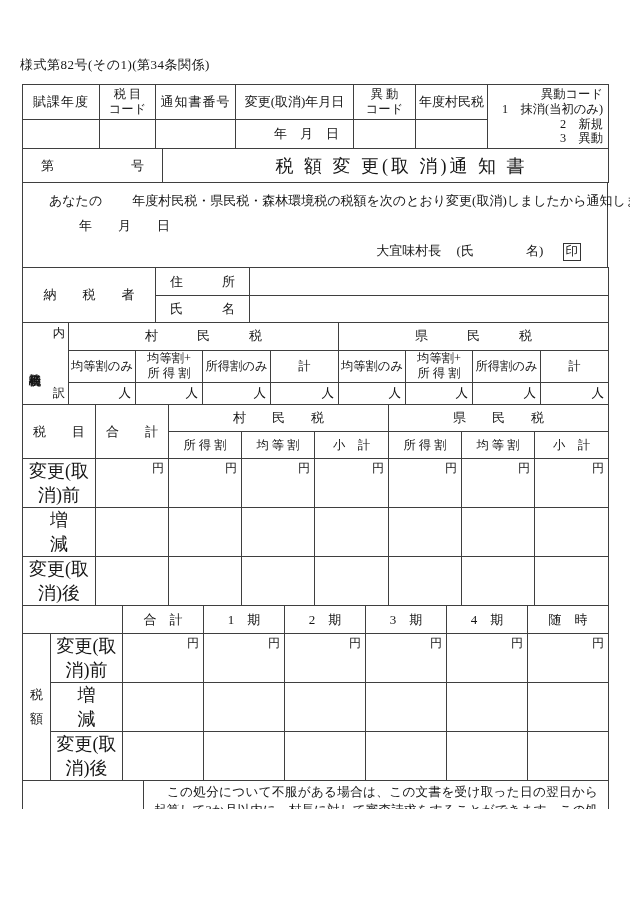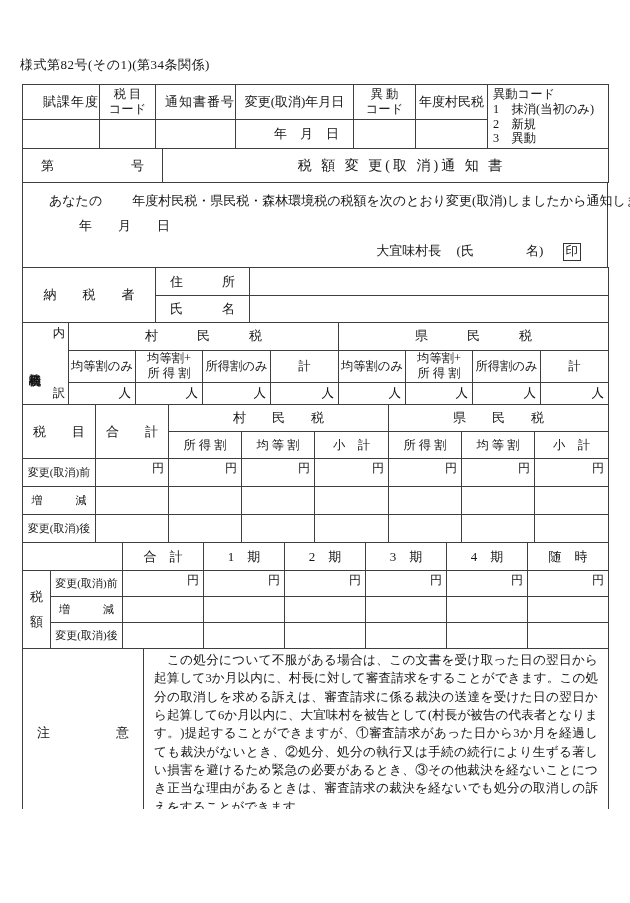--- a/index.html
+++ b/index.html
@@ -6,43 +6,43 @@
   body{width:630px;height:903px;font-family:"Liberation Serif","DejaVu Serif",serif;color:#151515;}
   .page{position:relative;width:630px;height:809px;background:#fff;overflow:hidden;}
   .form-no{position:absolute;left:20px;top:56px;font-size:13px;letter-spacing:.5px;}
   .doc{position:absolute;left:22px;top:84px;width:586px;}
   table.sect{border-collapse:collapse;table-layout:fixed;width:586px;margin-top:-1px;}
   table.sect:first-child{margin-top:0;}
   td{border:1px solid #3f3f3f;font-size:13px;text-align:center;vertical-align:middle;padding:0;overflow:hidden;}
   .pre{white-space:pre-line;line-height:1.2;}
   .h33{height:33px}.h28{height:28px}.h34{height:34px}.h27{height:27px}
   .h32{height:32px}.h22{height:22px}.h26{height:26px}.h112{height:112px}
-  .legend{text-align:left;vertical-align:top;padding:2px 5px;font-size:12.3px;line-height:14.8px;white-space:nowrap;}
+  .legend{text-align:right;vertical-align:top;padding:2px 5px;font-size:12.3px;line-height:14.8px;white-space:nowrap;}
   .sb{display:flex;justify-content:space-between;padding:0 18px;}
-  .doctitle{font-size:14px;letter-spacing:3px;padding-left:32px;}
+  .doctitle{font-size:18px;letter-spacing:3px;padding-left:32px;}
   .notice{border:1px solid #3f3f3f;box-sizing:border-box;width:586px;height:86px;margin-top:-1px;position:relative;font-size:13px;}
   .n1{position:absolute;left:26px;top:9px;white-space:nowrap;}
   .n1 .gap{display:inline-block;width:30px;}
   .n2{position:absolute;left:56px;top:34px;}
   .n3{position:absolute;right:26px;top:59px;white-space:nowrap;}
   .n3 .nm{margin-left:12px;}
   .seal{display:inline-block;border:1px solid #333;padding:0 2px;margin-left:16px;font-size:12.5px;line-height:1.25;}
   .vwrap{display:flex;justify-content:space-between;height:77px;padding:2px 3px;}
   .vmain{writing-mode:vertical-rl;text-orientation:upright;font-size:12.3px;margin:auto 0;letter-spacing:0;}
   .vside{display:flex;flex-direction:column;justify-content:space-between;font-size:12.3px;}
-  .rlbl{font-size:11px;}
+  .rlbl{font-size:18px;}
   .yen{text-align:right;vertical-align:top;padding:1px 4px;font-size:12px;}
   .person{text-align:right;padding-right:4px;font-size:12.5px;vertical-align:bottom;padding-bottom:2px;}
   .small{font-size:12.3px;}
   .blank{background:#fff;}
   .left-pad{text-align:left;padding-left:60px;}
   .vert2{line-height:1.9;font-size:13px;}
   .caution-text{font-size:12.6px;line-height:18.3px;text-align:justify;padding:2px 10px 0 10px;vertical-align:top;}
   .footnote{position:absolute;left:30px;top:831px;font-size:12.8px;text-align:right;}
-  .hdr{letter-spacing:1px;text-align:right;}
+  .hdr{letter-spacing:1px;}
   .spread{letter-spacing:4px;}
   .spread2{letter-spacing:2px;}
 </style>
 </head>
 <body>
 
 <div class="page">
 
   <div class="form-no">様式第82号(その1)(第34条関係)</div>
 

